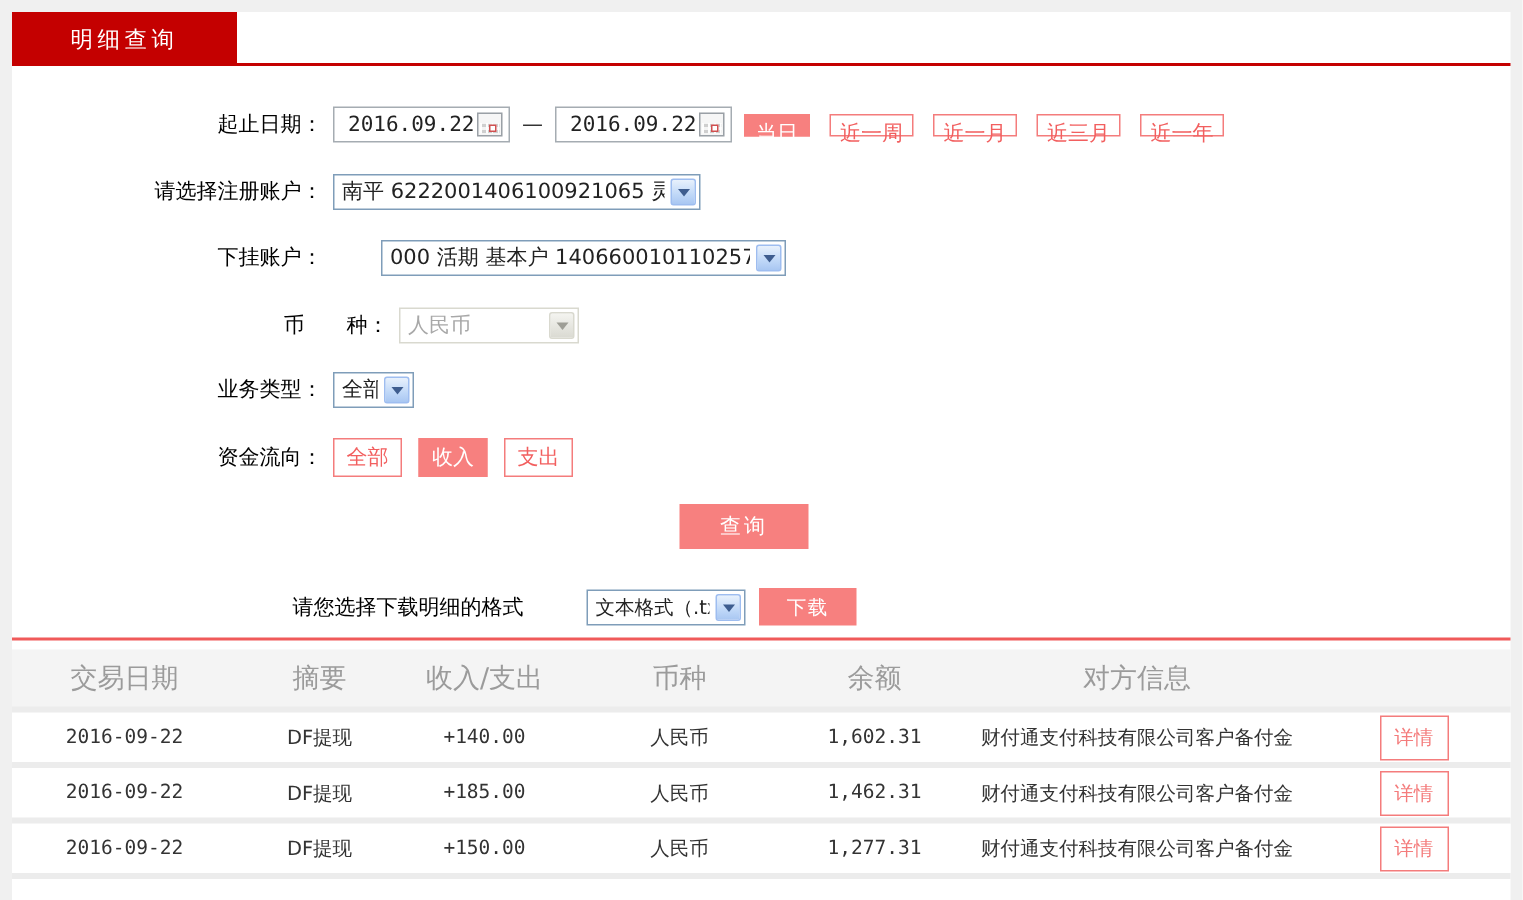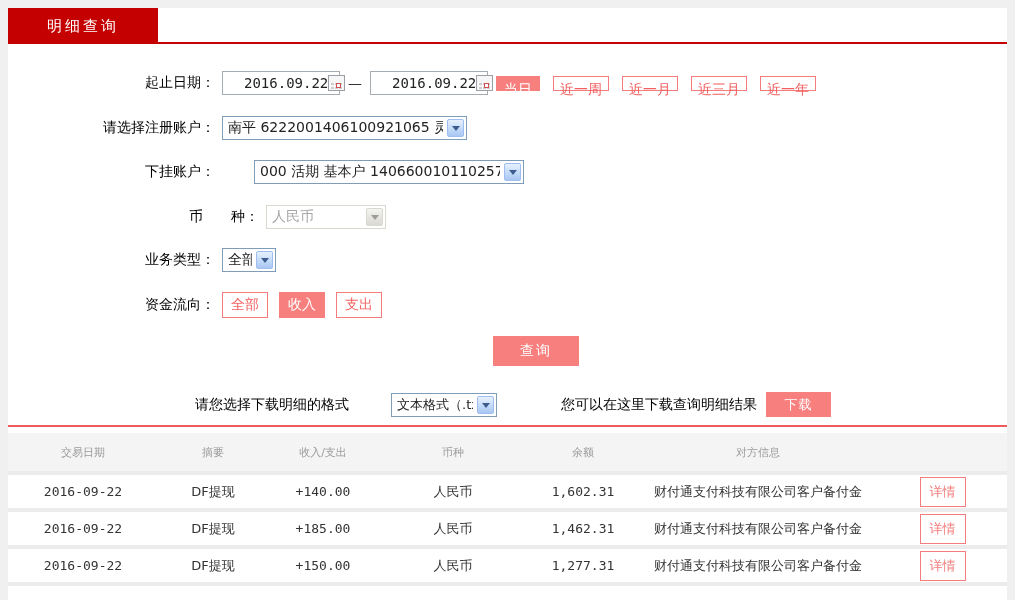--- a/index.html
+++ b/index.html
@@ -24,21 +24,21 @@
     width:150px; height:36px; background:#c40000; color:#fff;
     font-size:15px; letter-spacing:3px; cursor:pointer;font-family:Liberation Serif, serif;
   }
 
   
   .frow { position:absolute; left:0; display:flex; align-items:center; white-space:nowrap; }
   .flabel { width:207px; text-align:right; margin-right:7px; color:#000; }
 
   .date-field {
     width:118px; height:24px; border:1px solid #a5acb2; background:#fff;
-    display:flex; align-items:center; padding:0 4px 0 21px; cursor:pointer;
+    display:flex; align-items:center; padding:0 4px 0 9px; cursor:pointer;
   }
   .date-field .dtext { flex:1; font-size:14px; color:#222; }
   .dash { margin:0 8px; color:#333; }
 
   
   .cal { width:17px; height:16px; border:1px solid #9aa0a6; background:#f6f6f6; position:relative; flex:none; }
   .cal .top { height:3px; background:#3f8fd6; border-bottom:2px solid #f0b63c; }
   .cal .grid {
     position:absolute; left:1px; right:1px; top:6px; bottom:1px;
     background:
@@ -76,42 +76,42 @@
   
   .flow-btn {
     width:46px; height:26px; margin-right:11px;
     background:#fff; border:1px solid #f47c7c; color:#f25f5f;
     font-size:14px; font-family:inherit; cursor:pointer;
   }
   .flow-btn.active { background:#f7807f; border-color:#f7807f; color:#fff; }
 
   
   .query-btn {
-    position:absolute; left:485px; top:328px; width:86px; height:30px;
+    position:absolute; left:445px; top:328px; width:86px; height:30px;
     background:#f7807f; color:#fff; border:none; font-size:14px;
     font-family:inherit; cursor:pointer; letter-spacing:2px;
   }
   .dl-label { width:196px; color:#000; }
   .dl-hint  { margin-left:64px; color:#000; }
   .dl-btn {
     margin-left:9px; width:65px; height:25px;
     background:#f7807f; color:#fff; border:none; font-size:13px;
     font-family:inherit; cursor:pointer; letter-spacing:1px;
   }
   .fmt-select { width:106px; }
   .fmt-select .val { font-size:13px; }
 
   
   .sep-line { position:absolute; left:0; top:417px; width:999px; height:0; border-top:2px solid #f05a5a; }
 
   
   table.result { position:absolute; left:0; top:425px; width:999px; border-collapse:collapse; table-layout:fixed; }
   table.result th {
     height:40px; background:#f4f4f4; color:#9b9b9b;
-    font-weight:normal; font-size:11px; text-align:center;
+    font-weight:normal; font-size:18px; text-align:center;
   }
   table.result td {
     height:37px; background:#fff; text-align:center; font-size:13px; color:#333;
     border-top:4px solid #ececec; overflow:hidden; white-space:nowrap;
   }
   table.result tr:last-child td { border-bottom:4px solid #ececec; }
   td.c-amount { color:#d60000; }
   .detail-btn {
     display:inline-block; padding:5px 9px; background:#fff;
     border:1px solid #f47c7c; color:#f47c7c; font-size:13px;
@@ -191,21 +191,20 @@
   </div>
 
   <button class="query-btn">查询</button>
 
   <div class="frow" style="top:384px; left:187px;">
     <span class="dl-label">请您选择下载明细的格式</span>
     <div class="xp-select fmt-select">
       <span class="val">文本格式（.txt）</span>
       <span class="xp-arrow"></span>
     </div>
-    <span class="dl-hint">您可以在这里下载查询明细结果</span>
     <button class="dl-btn">下载</button>
   </div>
 
   <div class="sep-line"></div>
 
   <table class="result">
     <colgroup>
       <col style="width:150px">
         <col style="width:110px">
         <col style="width:110px">

